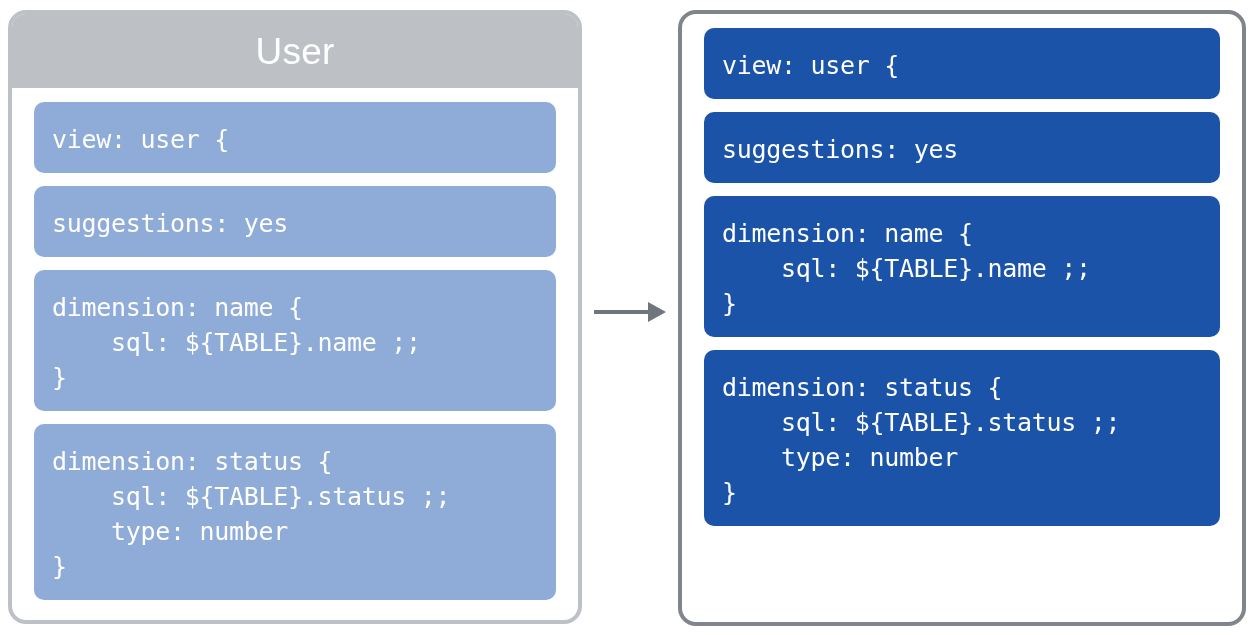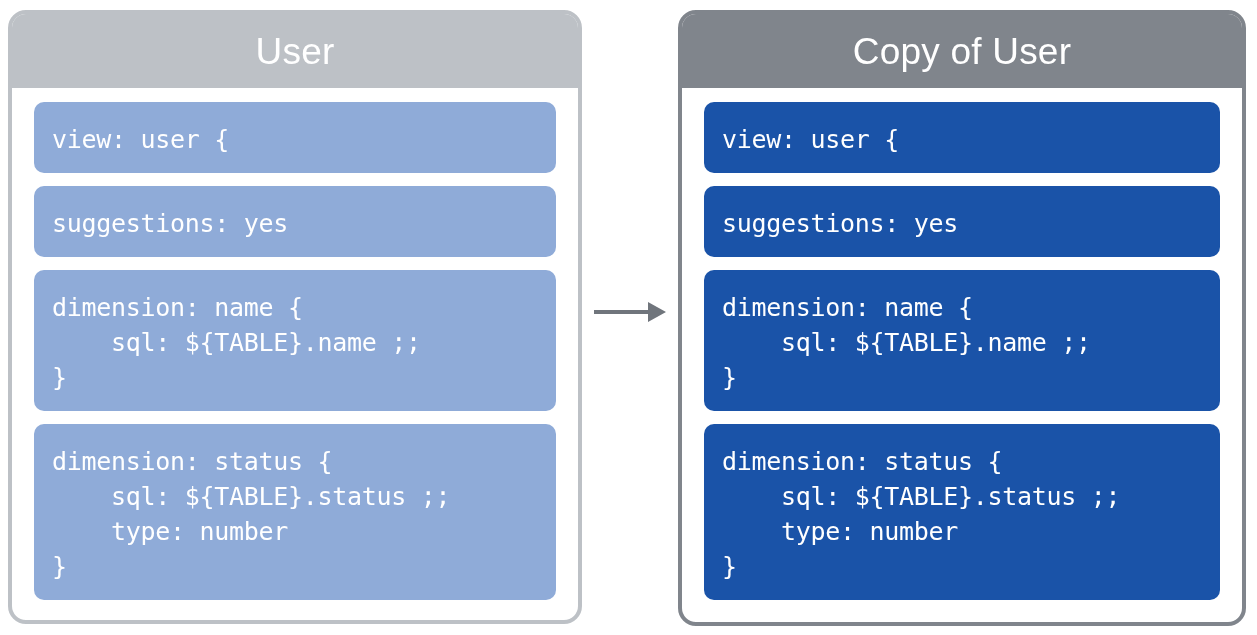--- a/index.html
+++ b/index.html
@@ -110,21 +110,20 @@
     type: number
 }</div>
     </div>
   </div>
 
   <svg class="arrow" viewBox="0 0 76 32">
     <path d="M2 14 H56 V6 L74 16 L56 26 V18 H2 Z" fill="#70757c"></path>
   </svg>
 
   <div class="panel panel-copy">
-    <div class="panel-header">Copy of User</div>
     <div class="panel-body">
       <div class="code-block">view: user {</div>
       <div class="code-block">suggestions: yes</div>
       <div class="code-block">dimension: name {
     sql: ${TABLE}.name ;;
 }</div>
       <div class="code-block">dimension: status {
     sql: ${TABLE}.status ;;
     type: number
 }</div>

